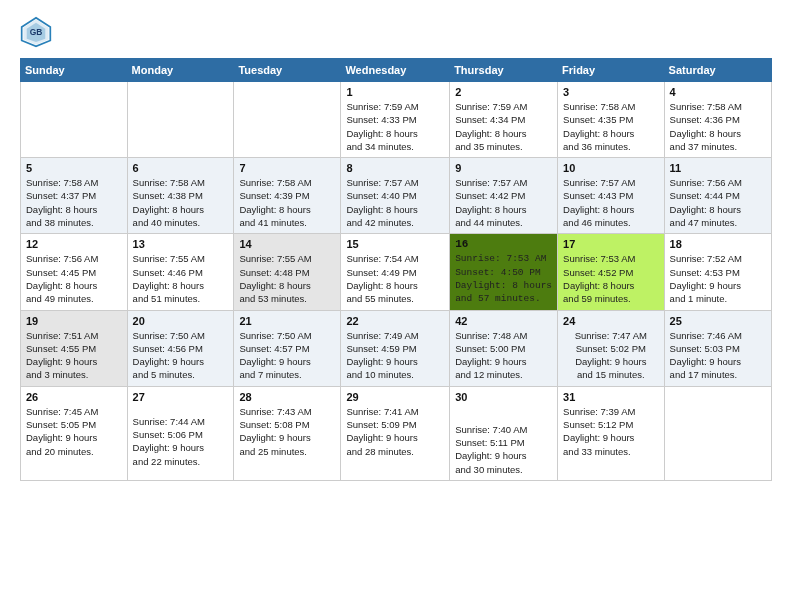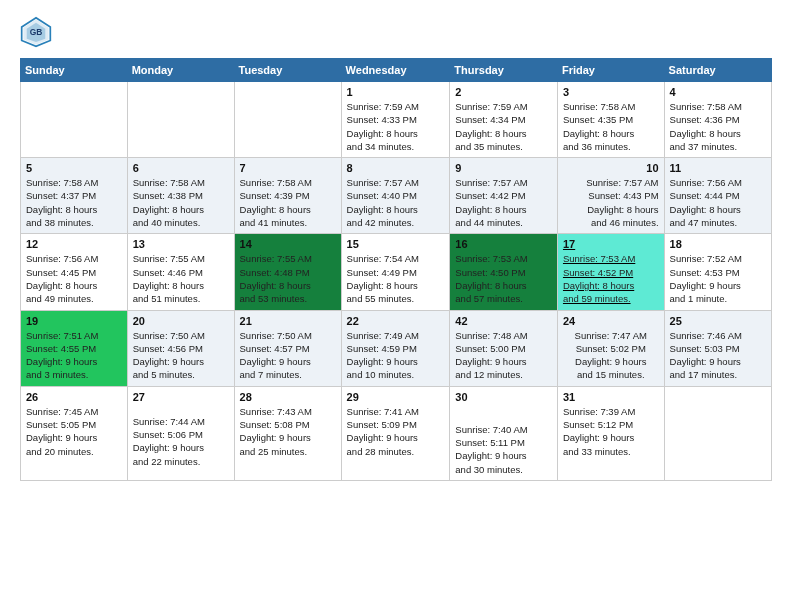--- a/index.html
+++ b/index.html
@@ -189,21 +189,21 @@
 Daylight: 8 hours
 and 42 minutes.</div>
           </td>
           <td style="background: rgb(237, 242, 247);">
             <span class="day-number">9</span>
             <div class="day-info" style="white-space: pre-line;">Sunrise: 7:57 AM
 Sunset: 4:42 PM
 Daylight: 8 hours
 and 44 minutes.</div>
           </td>
-          <td style="background: rgb(237, 242, 247); text-align: right;">
+          <td style="background: rgb(237, 242, 247);">
             <span class="day-number">10</span>
             <div class="day-info" style="white-space: pre-line;">Sunrise: 7:57 AM
 Sunset: 4:43 PM
 Daylight: 8 hours
 and 46 minutes.</div>
           </td>
           <td style="background: rgb(237, 242, 247);">
             <span class="day-number">11</span>
             <div class="day-info" style="white-space: pre-line;">Sunrise: 7:56 AM
 Sunset: 4:44 PM
@@ -219,58 +219,58 @@
 Daylight: 8 hours
 and 49 minutes.</div>
           </td>
           <td style="background: rgb(255, 255, 255);">
             <span class="day-number">13</span>
             <div class="day-info" style="white-space: pre-line;">Sunrise: 7:55 AM
 Sunset: 4:46 PM
 Daylight: 8 hours
 and 51 minutes.</div>
           </td>
-          <td style="background: #15803d;">
+          <td style="background: #e5e5e5;">
             <span class="day-number">14</span>
             <div class="day-info" style="white-space: pre-line;">Sunrise: 7:55 AM
 Sunset: 4:48 PM
 Daylight: 8 hours
 and 53 minutes.</div>
           </td>
           <td style="background: rgb(255, 255, 255);">
             <span class="day-number">15</span>
             <div class="day-info" style="white-space: pre-line;">Sunrise: 7:54 AM
 Sunset: 4:49 PM
 Daylight: 8 hours
 and 55 minutes.</div>
           </td>
-          <td style="background: #15803d;">
+          <td style="background: #4d7c0f; font-family: Liberation Mono, monospace;">
             <span class="day-number">16</span>
             <div class="day-info" style="white-space: pre-line;">Sunrise: 7:53 AM
 Sunset: 4:50 PM
 Daylight: 8 hours
 and 57 minutes.</div>
           </td>
-          <td style="background: #5eead4; text-decoration: underline;">
+          <td style="background: #bef264;">
             <span class="day-number">17</span>
             <div class="day-info" style="white-space: pre-line;">Sunrise: 7:53 AM
 Sunset: 4:52 PM
 Daylight: 8 hours
 and 59 minutes.</div>
           </td>
           <td style="background: rgb(255, 255, 255); border-radius: 26px;">
             <span class="day-number">18</span>
             <div class="day-info" style="white-space: pre-line;">Sunrise: 7:52 AM
 Sunset: 4:53 PM
 Daylight: 9 hours
 and 1 minute.</div>
           </td>
         </tr>
         <tr>
-          <td style="background: #22c55e;">
+          <td style="background: #e5e5e5;">
             <span class="day-number">19</span>
             <div class="day-info" style="white-space: pre-line;">Sunrise: 7:51 AM
 Sunset: 4:55 PM
 Daylight: 9 hours
 and 3 minutes.</div>
           </td>
           <td style="background: rgb(237, 242, 247);">
             <span class="day-number">20</span>
             <div class="day-info" style="white-space: pre-line;">Sunrise: 7:50 AM
 Sunset: 4:56 PM

